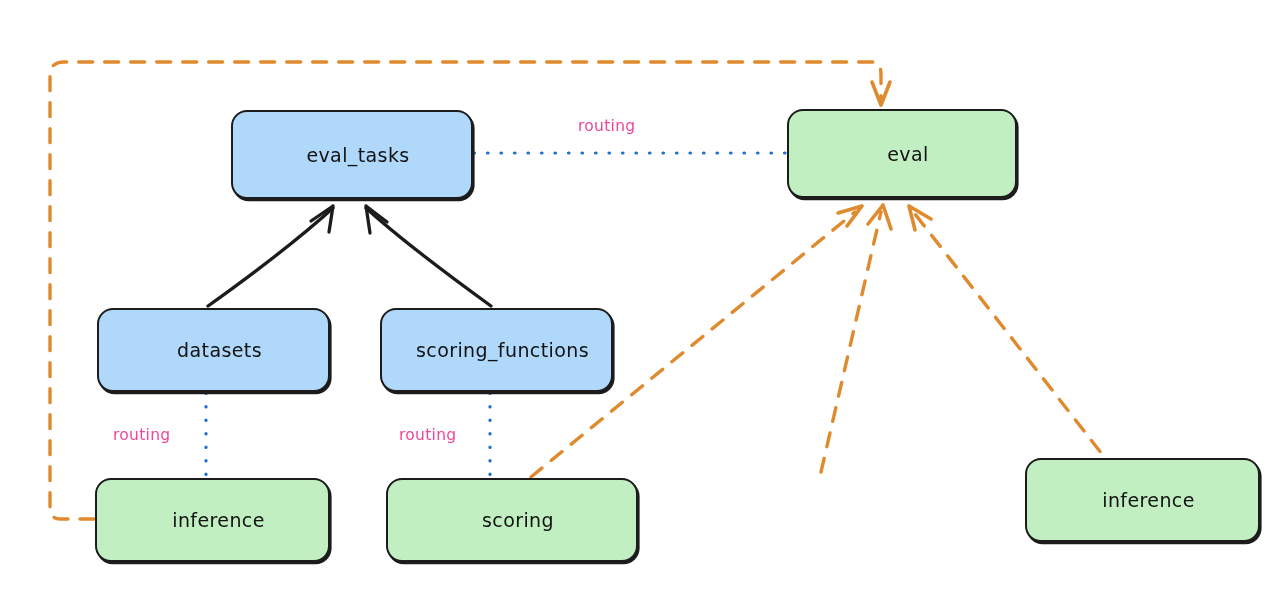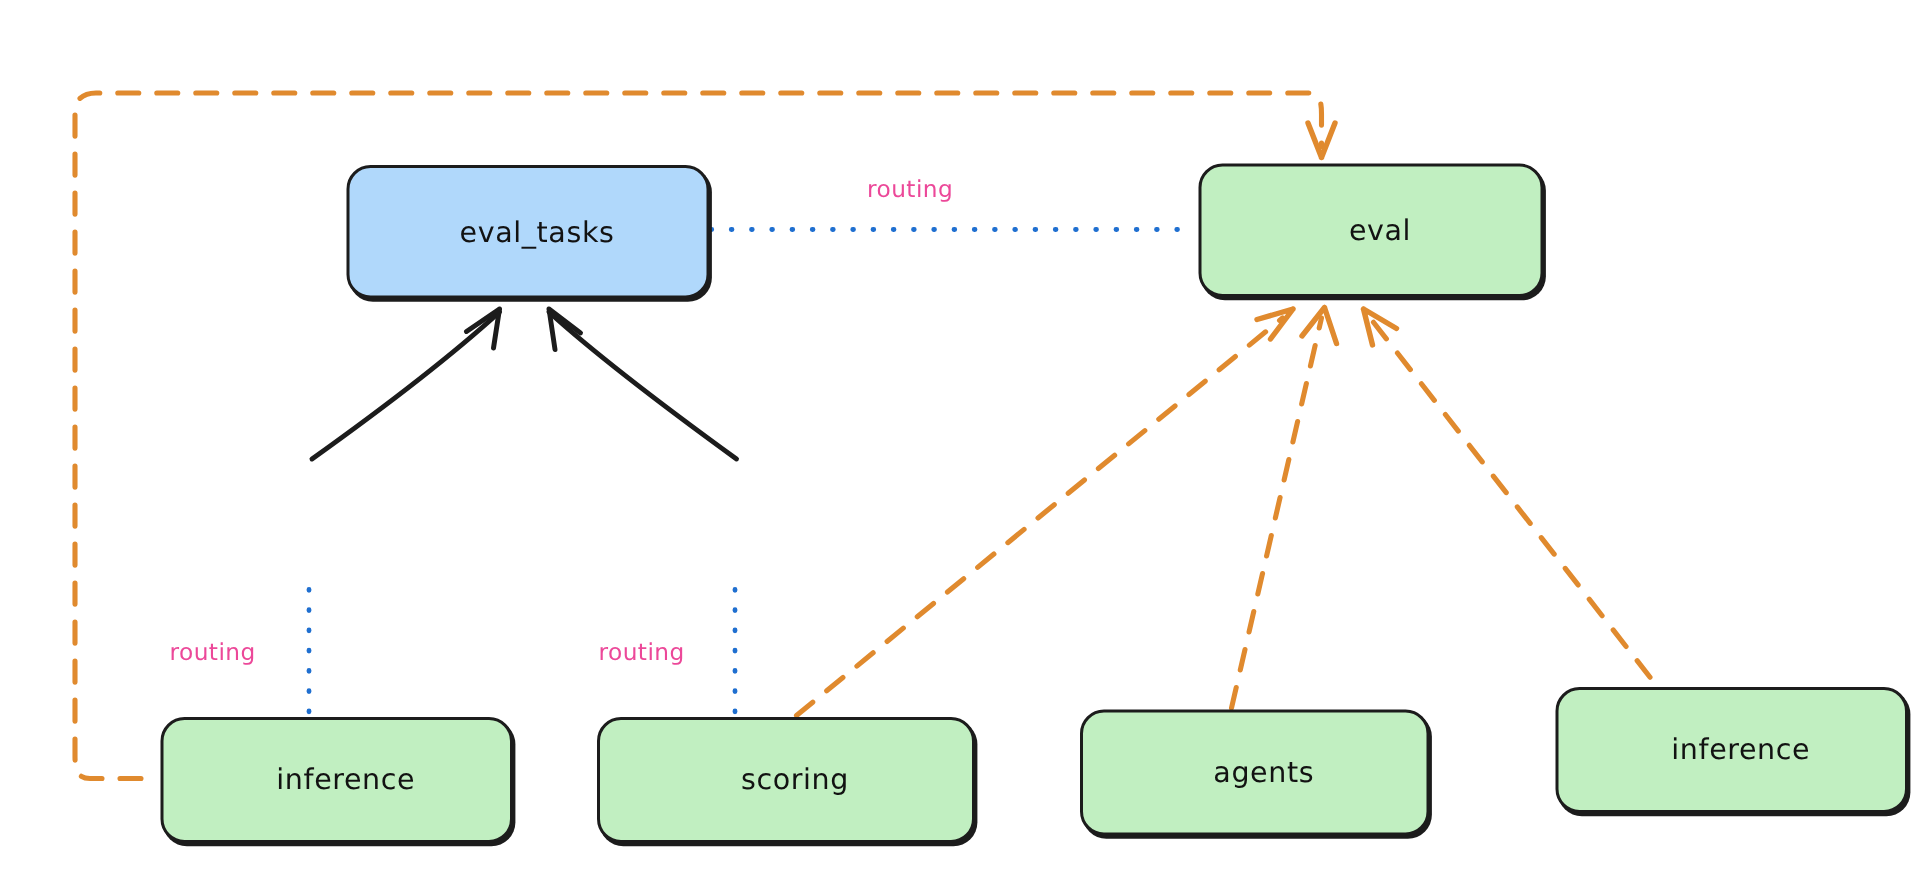--- a/index.html
+++ b/index.html
@@ -37,21 +37,20 @@
     border: 2.6px solid #1c1c1c;
     border-radius: 16px;
     box-shadow: 1.6px 2.2px 0 0 #1c1c1c;
     padding-left: 12px;
   }
   .node-blue {
     background: #b0d8fb;
   }
   .node-green {
     background: #c1efc1;
-    margin-left: 12px;
   }
   .node-label {
     color: #121212;
     font-family: "DejaVu Sans", sans-serif;
     font-size: 19px;
     letter-spacing: 0.4px;
     white-space: nowrap;
     user-select: none;
   }
   .edge-label {
@@ -118,33 +117,36 @@
   </svg>
 
   <div class="node node-blue" style="left:231px; top:110px; width:242px; height:89px;">
     <span class="node-label">eval_tasks</span>
   </div>
 
   <div class="node node-green" style="left:787px; top:109px; width:230px; height:89px;">
     <span class="node-label">eval</span>
   </div>
 
+  <div class="node node-blue" style="left:97px; top:308px; width:233px; height:84px;">
+    <span class="node-label">datasets</span>
+  </div>
 
+  <div class="node node-blue" style="left:380px; top:308px; width:233px; height:84px;">
+    <span class="node-label">scoring_functions</span>
+  </div>
 
   <div class="node node-green" style="left:95px; top:478px; width:235px; height:84px;">
     <span class="node-label">inference</span>
   </div>
 
   <div class="node node-green" style="left:386px; top:478px; width:252px; height:84px;">
     <span class="node-label">scoring</span>
   </div>
 
-  <div class="node node-green" style="left:708px; top:473px; width:233px; height:84px;">
-    <span class="node-label">agents</span>
-  </div>
 
   <div class="node node-green" style="left:1025px; top:458px; width:235px; height:84px;">
     <span class="node-label">inference</span>
   </div>
 
   <span class="edge-label" style="left:578px; top:117px;">routing</span>
 
   <span class="edge-label" style="left:113px; top:426px;">routing</span>
 
   <span class="edge-label" style="left:399px; top:426px;">routing</span>

